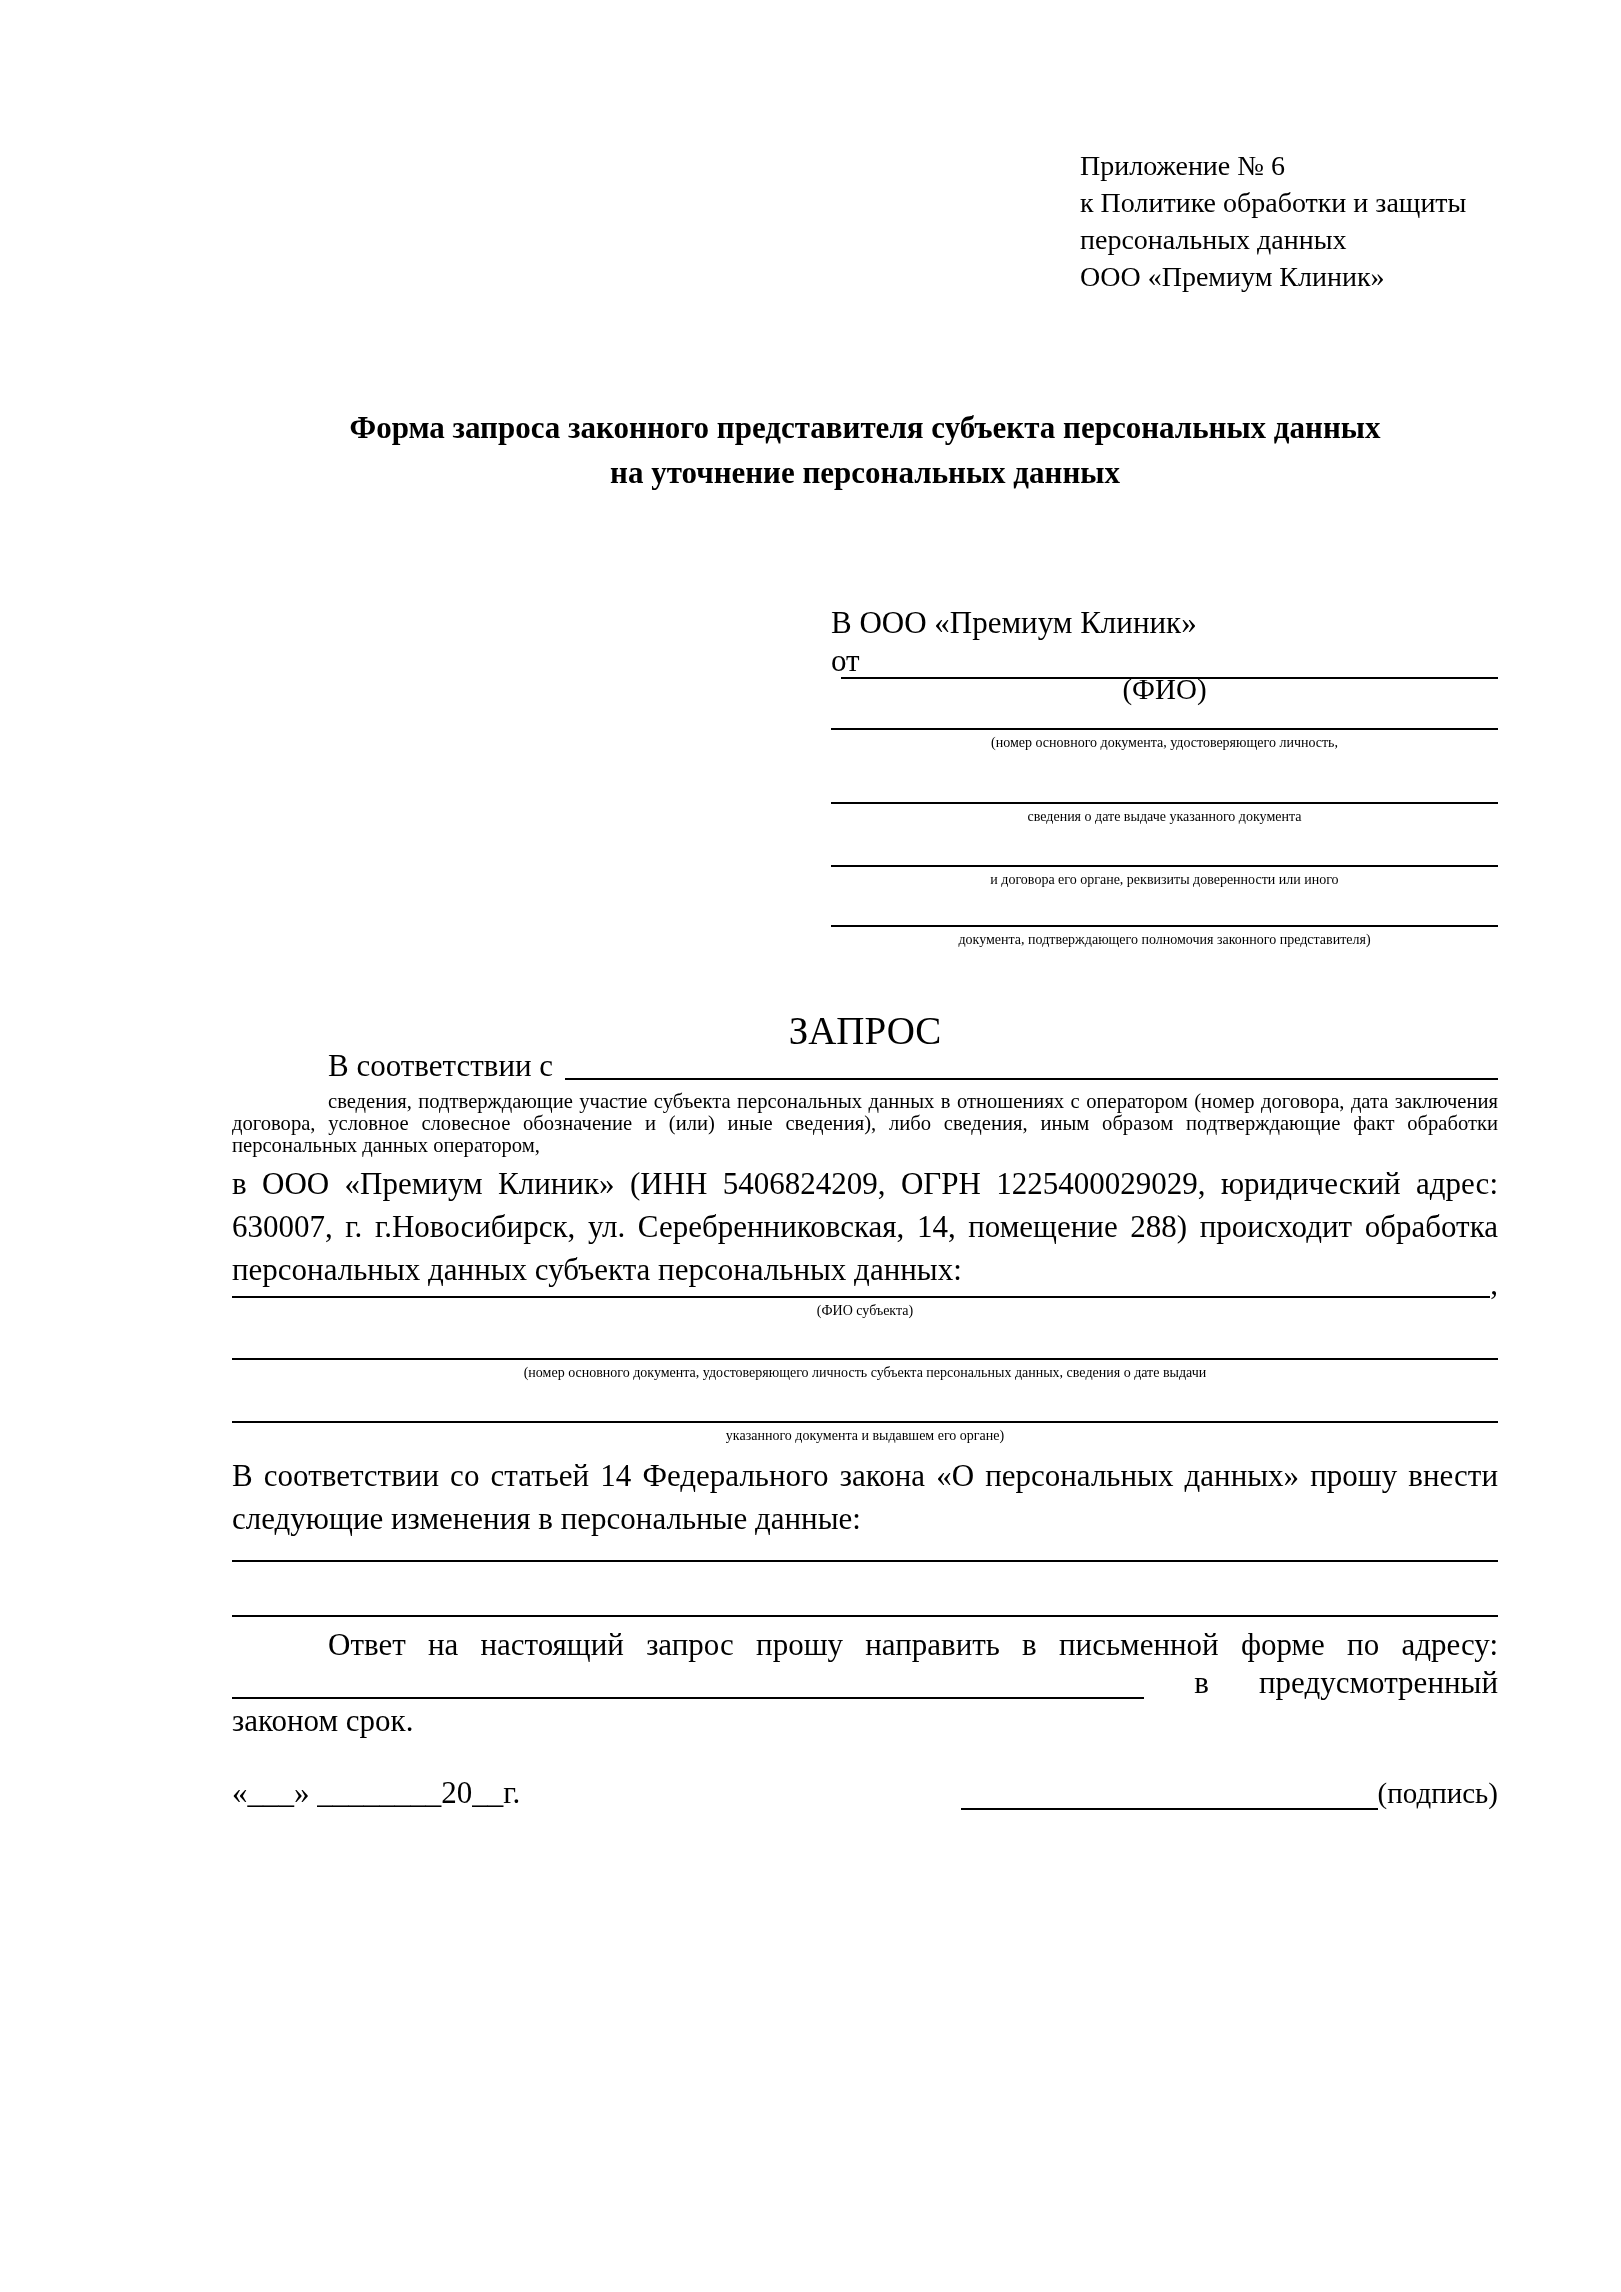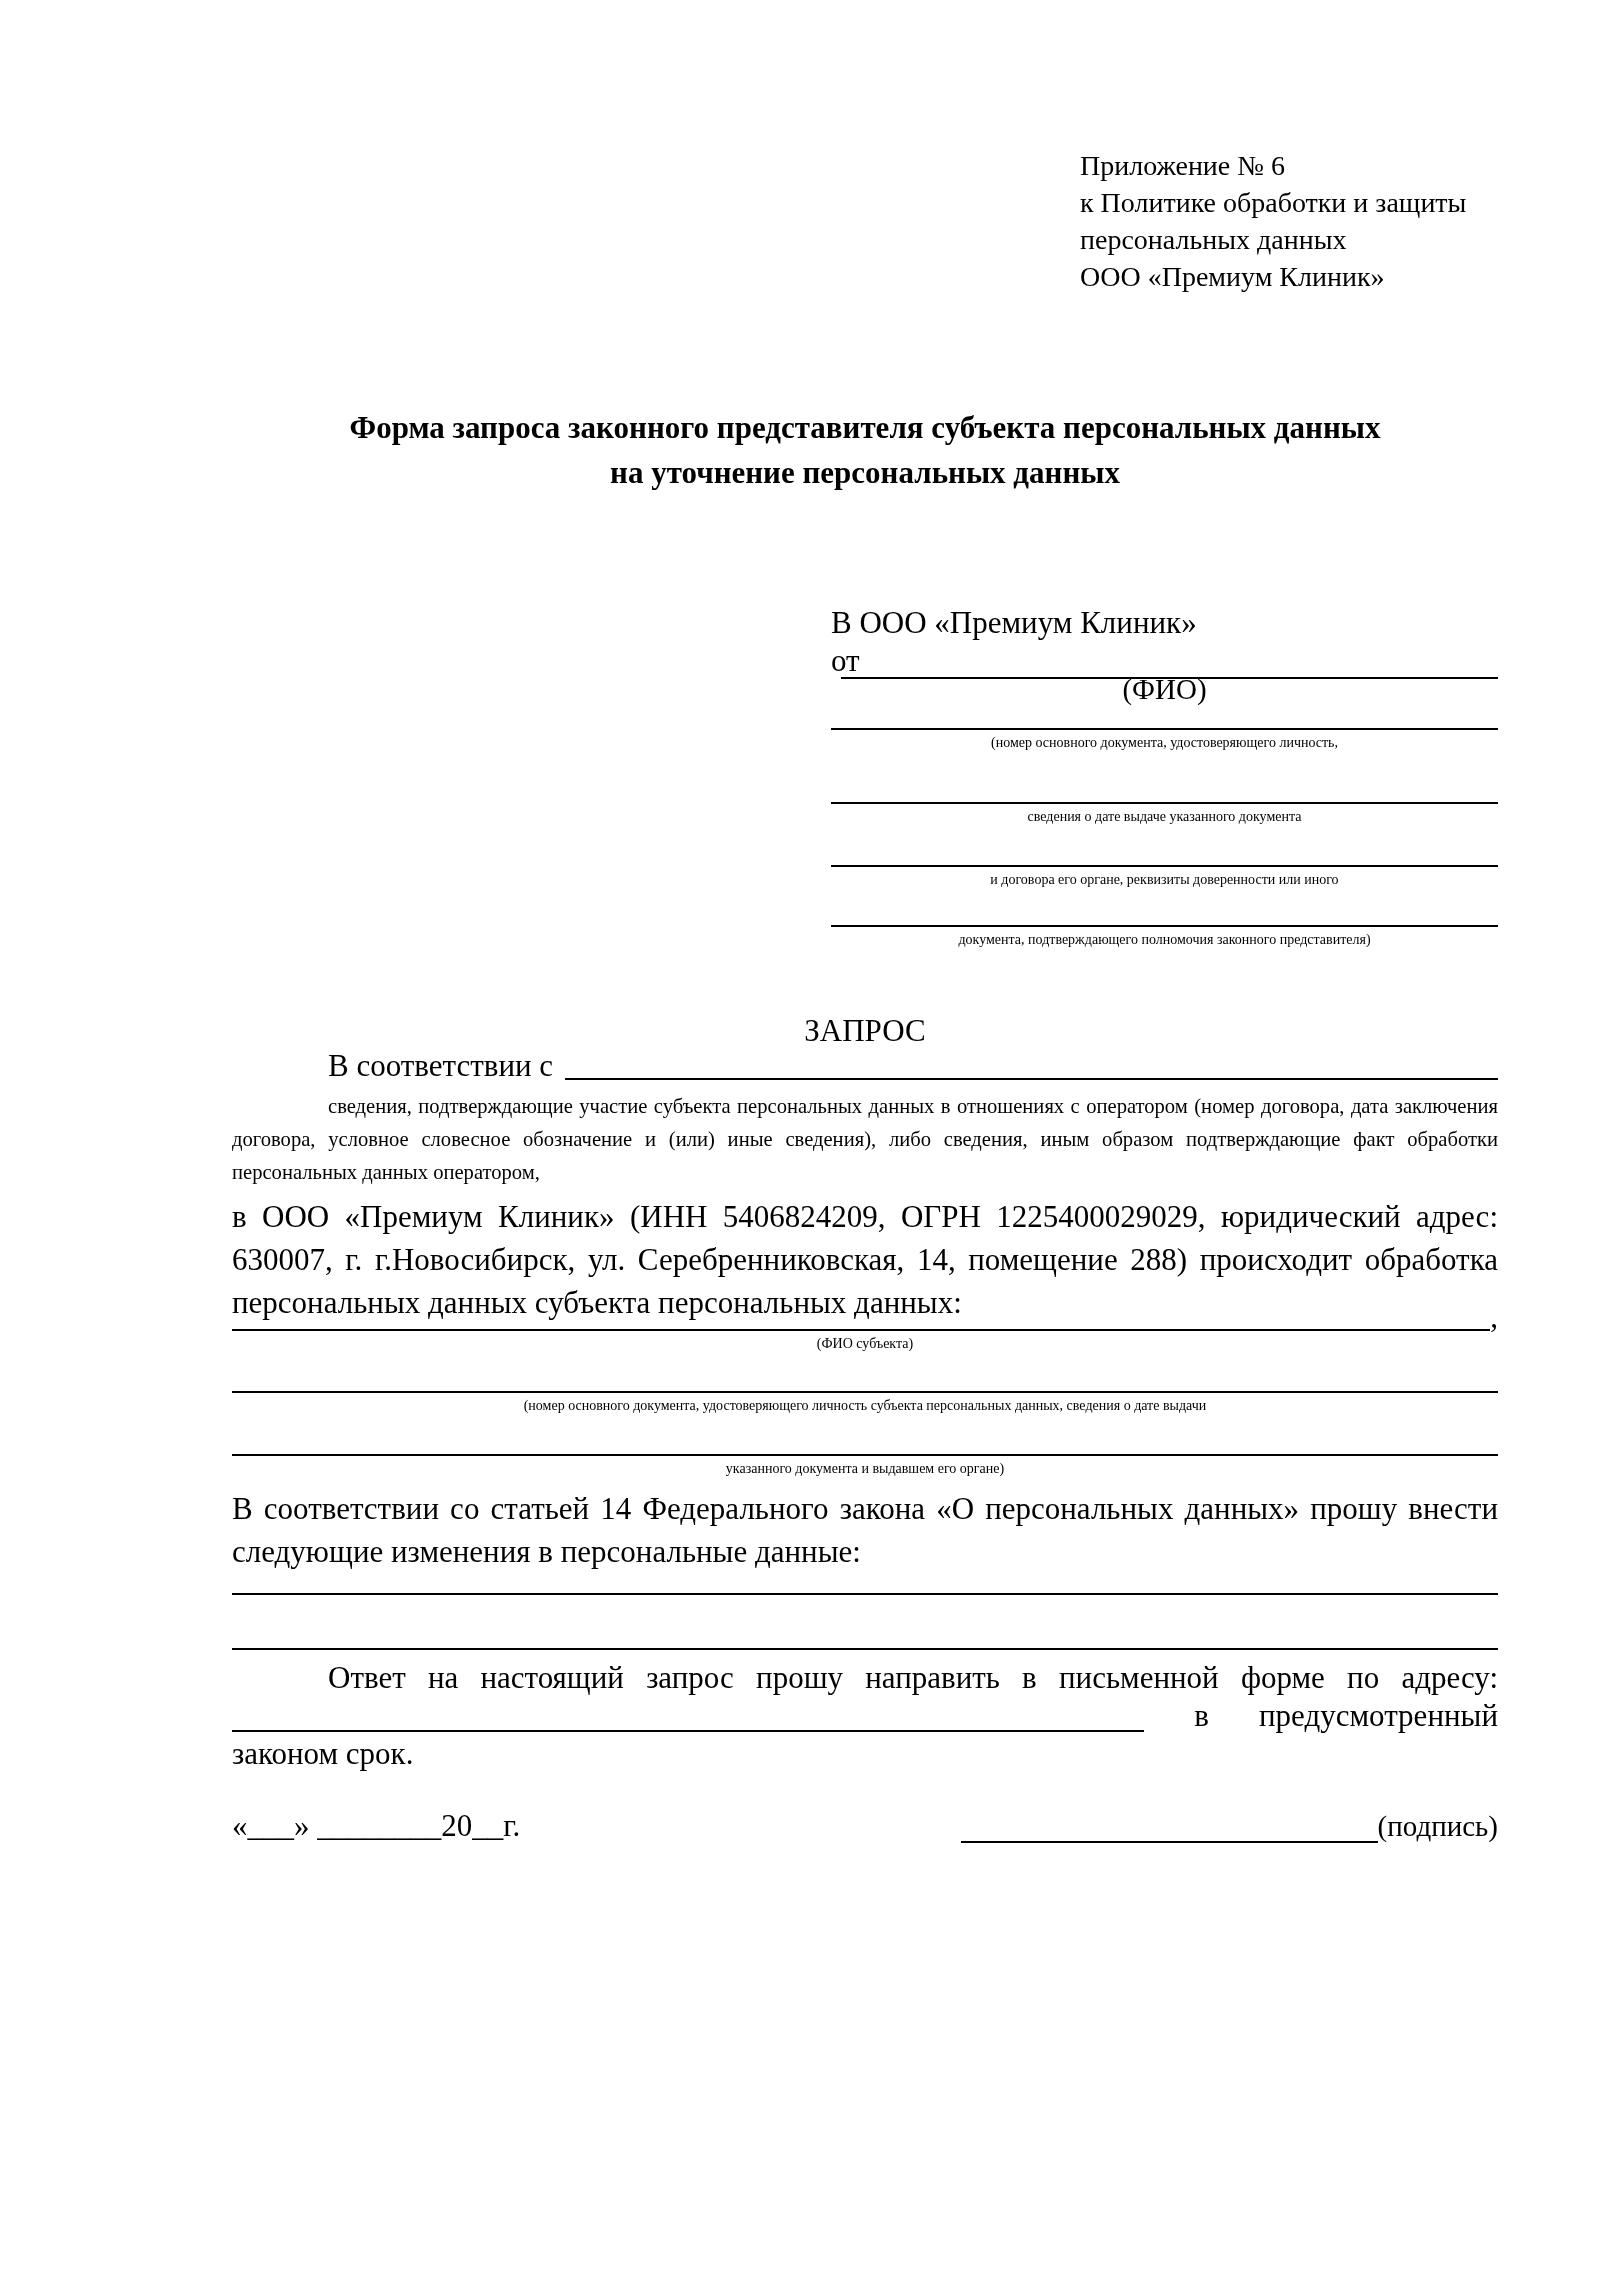--- a/index.html
+++ b/index.html
@@ -24,25 +24,25 @@
   .from-label { line-height:33px; }
   .blank { border-bottom:2.9px solid #000; }
   .from-blank { flex:1; margin-left:9.8px; }
   .caption { font-size:14px; line-height:25.5px; text-align:center; }
   .caption-fio { font-size:29px; }
   .addr-blank { height:27.4px; }
   .addr-blank-2 { height:49px; }
   .addr-blank-3 { height:37px; }
   .addr-blank-4 { height:35px; }
   
-  .request-heading { margin-top:57px; height:41px; line-height:41px; text-align:center; font-size:31px; }
+  .request-heading { margin-top:57px; height:41px; line-height:41px; text-align:center; font-size:39px; }
   .accordance-row { display:flex; height:29px; font-size:31px; }
   .accordance-label { margin-left:96px; line-height:29px; white-space:nowrap; }
   .accordance-blank { flex:1; margin-left:11.8px; }
-  .footnote { margin-top:9.8px; font-size:20.6px; line-height:33px; text-align:justify; text-indent:96px; }
+  .footnote { margin-top:9.8px; font-size:20.6px; line-height:22px; text-align:justify; text-indent:96px; }
   .para { font-size:31px; line-height:43px; text-align:justify; }
   .operator-para { margin-top:5.9px; }
   .comma-row { display:flex; height:29px; margin-top:-21.6px; align-items:flex-end; font-size:31px; }
   .comma-blank { flex:1; }
   .comma-char { line-height:29px; }
   .full-blank { height:37px; }
   .short-blank { height:21.6px; }
   .tall-blank { height:55px; }
   .article-para { margin-top:5.9px; }
   .response-line { margin-top:5.9px; font-size:31px; line-height:43px; text-indent:96px;

